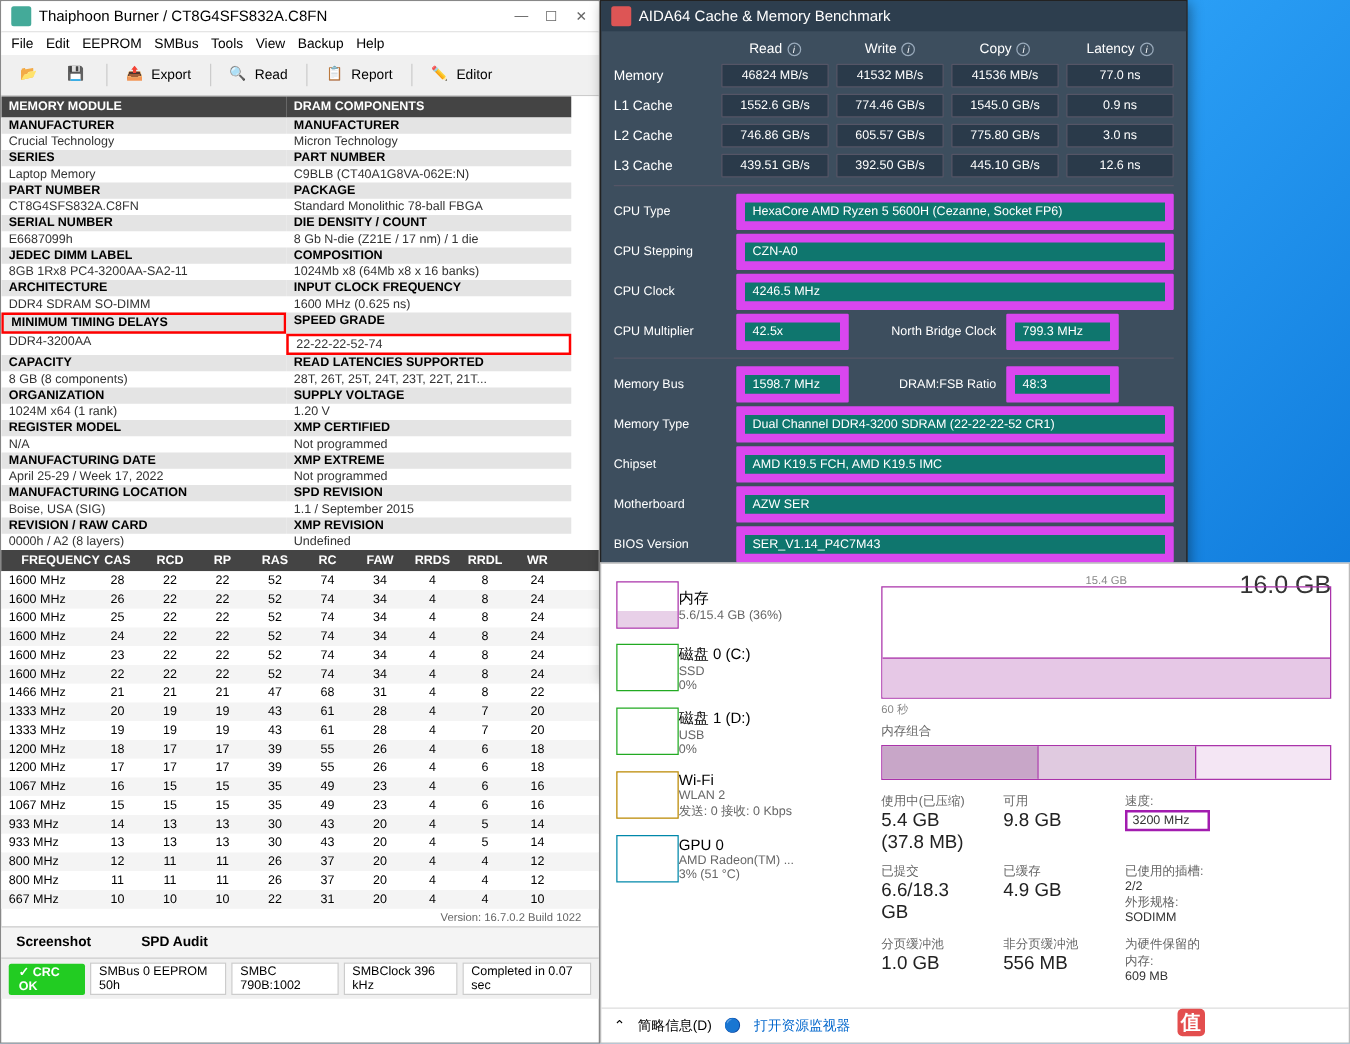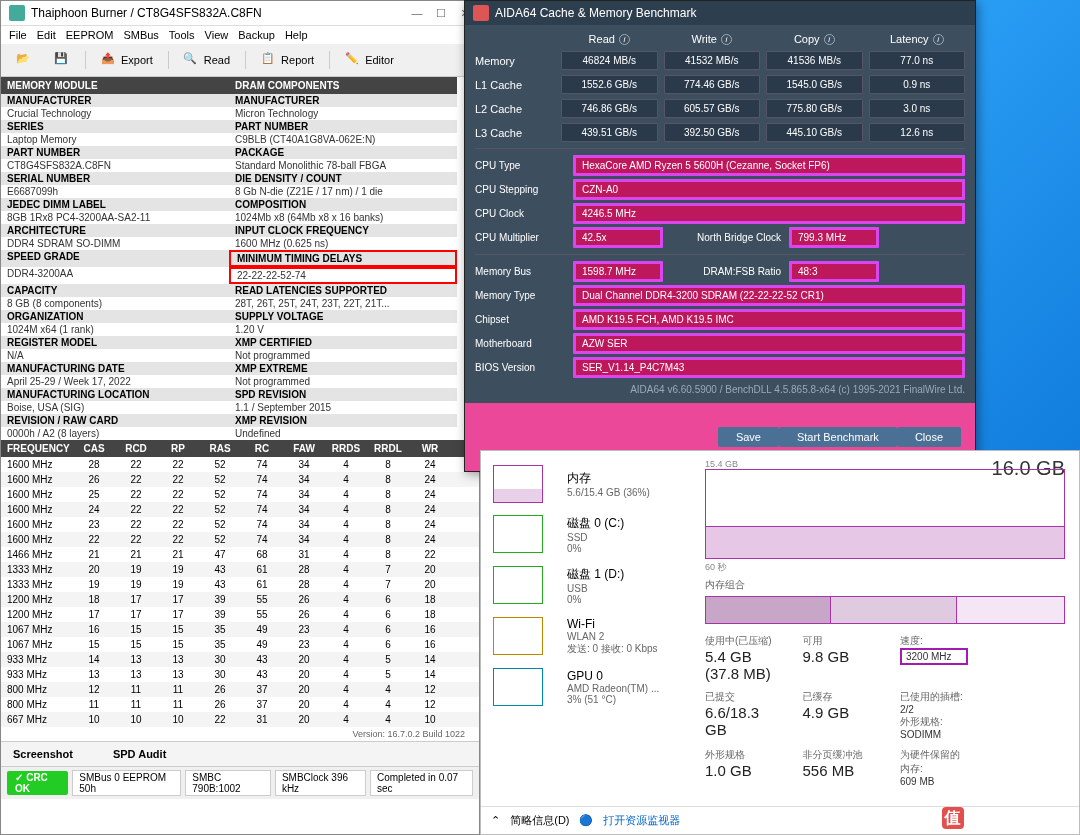--- a/index.html
+++ b/index.html
@@ -16,53 +16,53 @@
 .tbtn{padding:3px 8px;display:flex;align-items:center;gap:4px;cursor:pointer;font-size:11px;border:1px solid transparent;border-radius:3px}
 .tico{width:16px;height:16px;display:inline-block}
 .sep{width:1px;height:18px;background:#ccc;margin:0 2px}
 .info-grid{display:grid;grid-template-columns:228px 228px;font-size:11px;background:#fff;overflow-y:auto}
 .ig-head{background:#444;color:#fff;font-weight:bold;padding:3px 6px;font-size:10px}
 .ig-lbl{background:#e4e4e4;font-weight:bold;padding:1px 6px;font-size:10px}
 .ig-val{padding:1px 6px;font-size:10px;color:#333}
 .redbox{border:2px solid red}
 .freq-head{background:#444;color:#fff;display:grid;grid-template-columns:72px repeat(9,42px);font-size:10px;font-weight:bold}
 .freq-head>div{padding:3px 4px;text-align:center}
-.freq-head>div:first-child{text-align:left;padding-left:6px}
+.freq-head>div:first-child{text-align:left;padding-left:16px}
 .freq-row{display:grid;grid-template-columns:72px repeat(9,42px);font-size:10px;background:#fff}
 .freq-row:nth-child(even){background:#f4f4f4}
 .freq-row>div{padding:2px 4px;text-align:center}
 .freq-row>div:first-child{text-align:left;padding-left:6px}
 .statusbar{display:flex;align-items:center;gap:4px;padding:3px 6px;font-size:10px;background:#f0f0f0;border-top:1px solid #ccc}
 .stat-cell{border:1px solid #ccc;padding:1px 6px;background:#fff}
 .stat-ok{background:#2c2;color:#fff;padding:1px 8px;font-weight:bold;border-radius:2px}
 .btn-bar{display:flex;gap:40px;padding:6px 12px;font-size:11px;background:#f4f4f4;border-top:1px solid #ccc}
 .btn-bar span{cursor:pointer;font-weight:bold}
 
-.aida{position:absolute;left:464px;top:0;width:512px;background:#3d4e5e;border:1px solid #222;color:#fff;font-size:11px;box-shadow:2px 2px 10px rgba(0,0,0,.4)}
+.aida{position:absolute;left:480px;top:0;width:470px;background:#3d4e5e;border:1px solid #222;color:#fff;font-size:11px;box-shadow:2px 2px 10px rgba(0,0,0,.4)}
 .aida-tb{display:flex;align-items:center;padding:4px 8px;background:#2d3e4e}
 .aida-tb .tb-ico{background:#d55}
 .aida-body{padding:8px 10px}
 .aida-hdr{display:grid;grid-template-columns:80px 1fr 1fr 1fr 1fr;gap:6px;font-size:11px;margin-bottom:6px;text-align:center}
 .aida-hdr>div{display:flex;align-items:center;justify-content:center;gap:4px}
 .info-ico{width:11px;height:11px;border:1px solid #9ab;border-radius:50%;display:inline-flex;align-items:center;justify-content:center;font-size:8px;font-style:italic}
 .aida-row{display:grid;grid-template-columns:80px 1fr 1fr 1fr 1fr;gap:6px;margin-bottom:5px;align-items:center}
 .aida-lbl{font-size:11px}
 .aida-btn{background:#2a3a4a;border:1px solid #556;padding:3px 4px;text-align:center;font-size:10px;cursor:pointer;border-radius:1px}
 .aida-divider{border-top:1px solid #556;margin:6px 0}
 .aida-info-row{display:grid;grid-template-columns:90px 1fr;gap:8px;font-size:10px;margin-bottom:3px;align-items:center}
-.aida-info-val{background:#be185d;border:3px solid #d946ef;padding:2px 6px;border-radius:1px}
+.aida-info-val{background:#0f766e;border:7px solid #d946ef;padding:2px 6px;border-radius:1px}
 .aida-info-row2{display:grid;grid-template-columns:90px 90px 110px 90px;gap:8px;font-size:10px;margin-bottom:3px;align-items:center}
 .aida-footer{text-align:right;font-size:10px;color:#9ab;margin-top:6px}
 .aida-actions{display:flex;justify-content:flex-end;padding:24px 14px;background:#ec4899}
 .aida-actbtn{background:#4a7095;padding:4px 18px;cursor:pointer;font-size:11px;border-radius:2px}
 
 .tm{position:absolute;left:480px;top:450px;width:600px;height:385px;background:#fff;border:1px solid #bbb}
 .tm-body{display:flex;height:calc(100% - 28px)}
 .tm-left{width:210px;padding:8px;overflow-y:auto}
-.tm-item{display:flex;gap:24px;padding:6px 4px;cursor:pointer}
+.tm-item{display:flex;gap:0;padding:6px 4px;cursor:pointer}
 .tm-graph{width:50px;height:38px;border:1px solid #888}
 .tm-graph.mem{border-color:#a3a;background:linear-gradient(to top,#e8d0e8 36%,#fff 36%)}
 .tm-graph.dsk{border-color:#2a2}
 .tm-graph.wifi{border-color:#b80}
 .tm-graph.gpu{border-color:#08a}
 .tm-txt{display:flex;flex-direction:column;justify-content:center}
 .tm-name{font-size:12px}
 .tm-sub{font-size:10px;color:#666}
 .tm-right{flex:1;padding:8px 14px;font-size:11px}
 .tm-big-graph{height:90px;border:1px solid #a3a;margin-bottom:2px;position:relative}
@@ -152,22 +152,22 @@
       <div class="ig-val">E6687099h</div>
       <div class="ig-val">8 Gb N-die (Z21E / 17 nm) / 1 die</div>
       <div class="ig-lbl">JEDEC DIMM LABEL</div>
       <div class="ig-lbl">COMPOSITION</div>
       <div class="ig-val">8GB 1Rx8 PC4-3200AA-SA2-11</div>
       <div class="ig-val">1024Mb x8 (64Mb x8 x 16 banks)</div>
       <div class="ig-lbl">ARCHITECTURE</div>
       <div class="ig-lbl">INPUT CLOCK FREQUENCY</div>
       <div class="ig-val">DDR4 SDRAM SO-DIMM</div>
       <div class="ig-val">1600 MHz (0.625 ns)</div>
+      <div class="ig-lbl redbox">MINIMUM TIMING DELAYS</div>
       <div class="ig-lbl">SPEED GRADE</div>
-      <div class="ig-lbl redbox">MINIMUM TIMING DELAYS</div>
       <div class="ig-val">DDR4-3200AA</div>
       <div class="ig-val redbox">22-22-22-52-74</div>
       <div class="ig-lbl">CAPACITY</div>
       <div class="ig-lbl">READ LATENCIES SUPPORTED</div>
       <div class="ig-val">8 GB (8 components)</div>
       <div class="ig-val">28T, 26T, 25T, 24T, 23T, 22T, 21T...</div>
       <div class="ig-lbl">ORGANIZATION</div>
       <div class="ig-lbl">SUPPLY VOLTAGE</div>
       <div class="ig-val">1024M x64 (1 rank)</div>
       <div class="ig-val">1.20 V</div>
@@ -582,21 +582,21 @@
       <div class="tm-item">
         <div class="tm-graph gpu"></div>
         <div class="tm-txt">
             <div class="tm-name">GPU 0</div>
             <div class="tm-sub">AMD Radeon(TM) ...</div>
             <div class="tm-sub">3% (51 °C)</div>
           </div>
       </div>
     </div>
     <div class="tm-right">
-      <div style="text-align:left;font-size:9px;color:#888">15.4 GB</div>
+      <div style="text-align:center;font-size:9px;color:#888">15.4 GB</div>
       <div class="tm-big-graph">
           <div class="tm-big-inner"></div>
         </div>
       <div style="font-size:9px;color:#888">60 秒</div>
       <div style="font-size:10px;color:#666;margin-top:4px">内存组合</div>
       <div class="tm-composition">
         <div class="tm-comp-seg" style="left:0;width:35%"></div>
         <div class="tm-comp-seg" style="left:35%;width:35%;background:#e0cae0"></div>
       </div>
       <div class="tm-stats">
@@ -622,21 +622,21 @@
             <div class="val">4.9 GB</div>
           </div>
         <div>
             <div class="lbl">已使用的插槽:</div>
             <div class="small">2/2</div>
             <div class="lbl">外形规格:</div>
             <div class="small">SODIMM</div>
           </div>
         <div></div>
         <div>
-            <div class="lbl">外形规格</div>
+            <div class="lbl">分页缓冲池</div>
             <div class="val">1.0 GB</div>
           </div>
         <div>
             <div class="lbl">非分页缓冲池</div>
             <div class="val">556 MB</div>
           </div>
         <div>
             <div class="lbl">为硬件保留的内存:</div>
             <div class="small">609 MB</div>
           </div>

